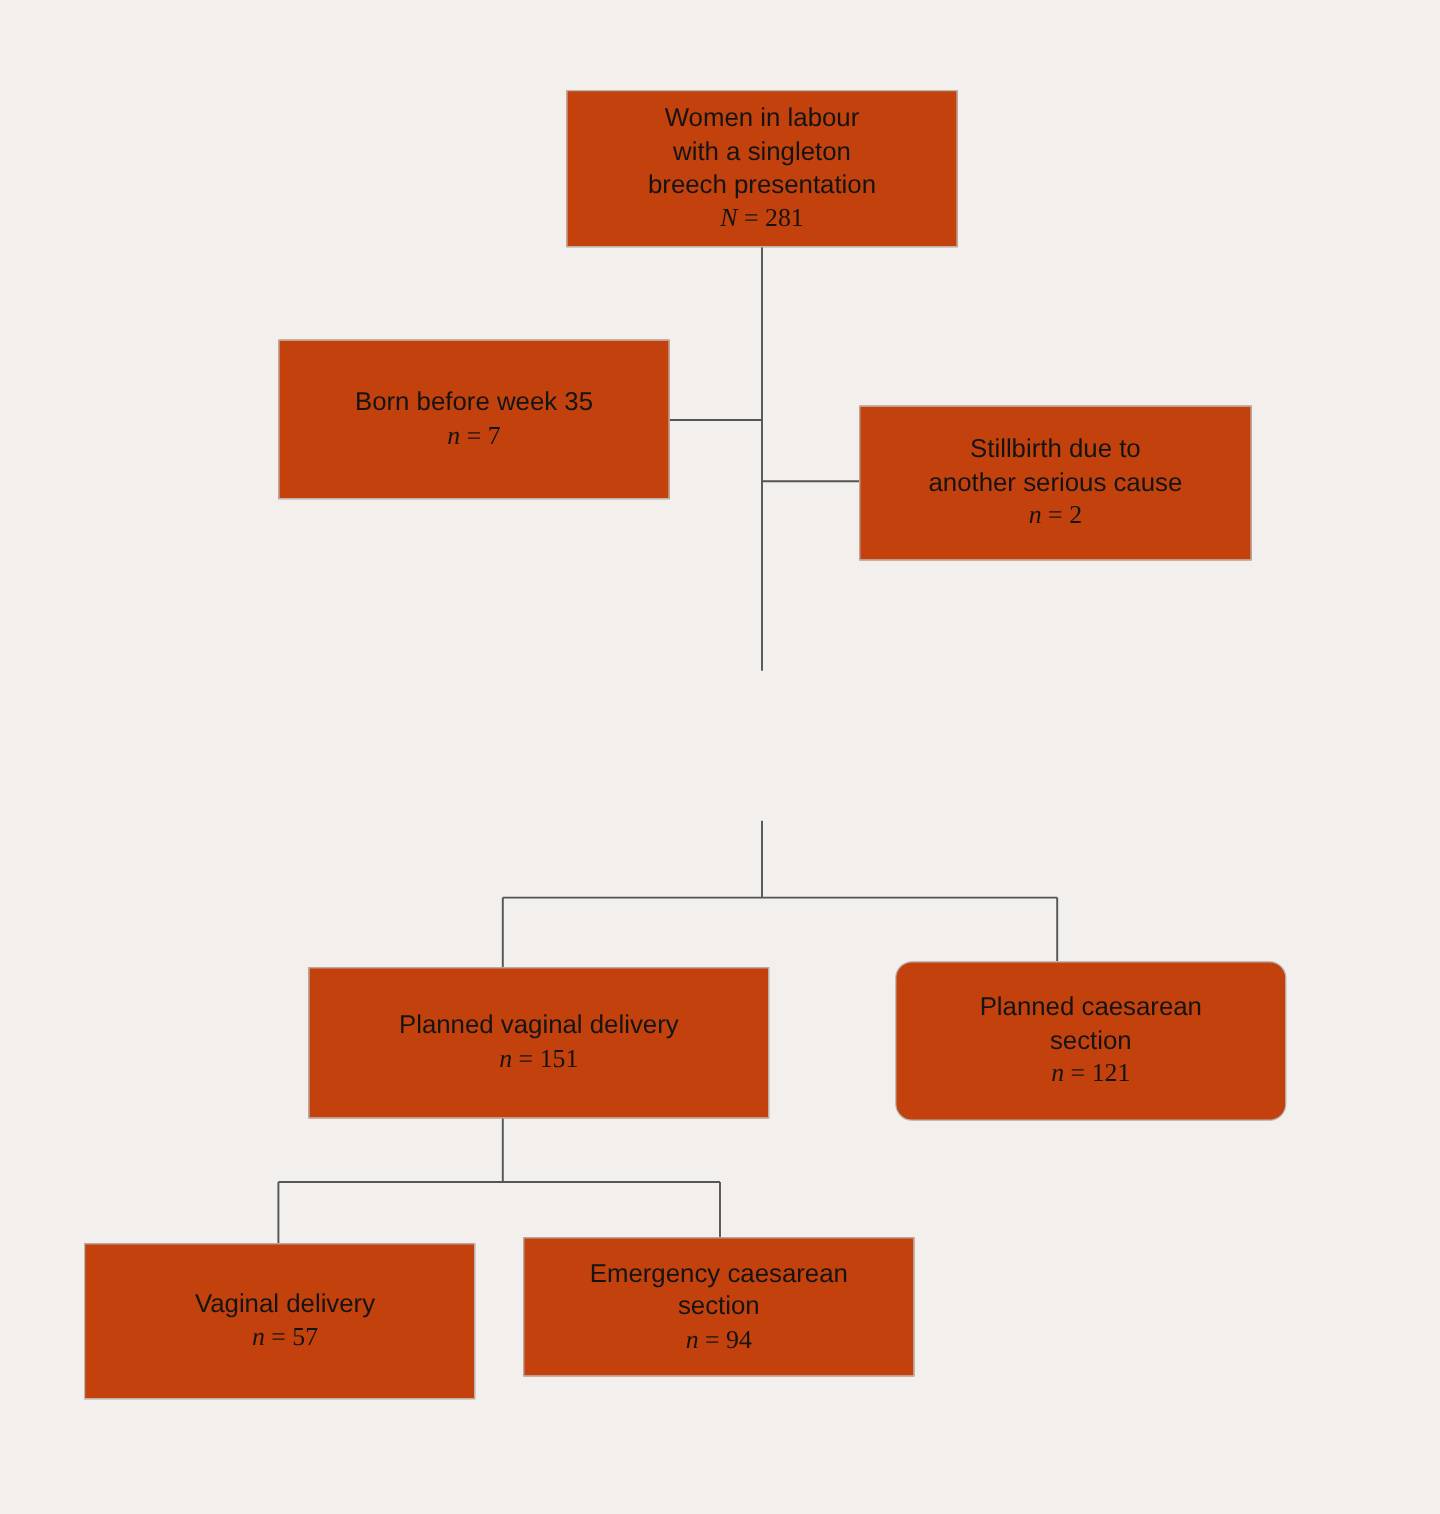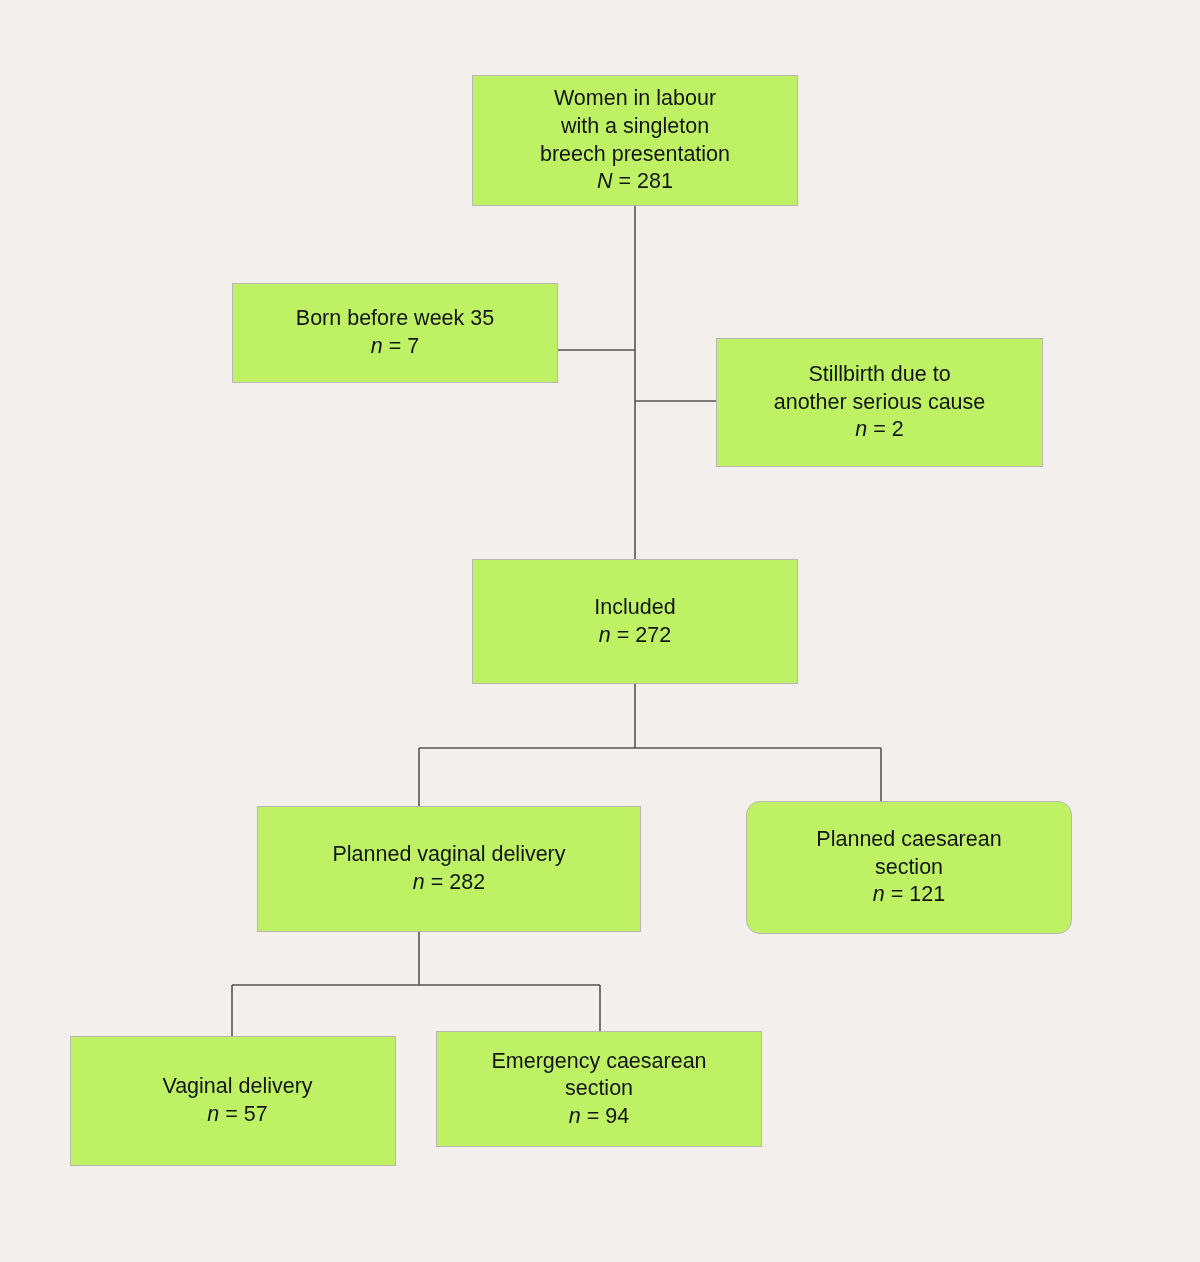--- a/index.html
+++ b/index.html
@@ -22,45 +22,46 @@
   svg.connectors {
     position: absolute;
     left: 0;
     top: 0;
     width: 1200px;
     height: 1262px;
     pointer-events: none;
   }
   .node {
     position: absolute;
-    background: #bef264;
+    background: #c2410c;
     border: 1px solid #b9b6b4;
     box-sizing: border-box;
     display: flex;
     flex-direction: column;
     align-items: center;
     justify-content: center;
     text-align: center;
     color: #141414;
     font-size: 21.5px;
     line-height: 1.28;
     padding: 4px 8px;
   }
   .node .title {
     white-space: pre-line;
   }
   .node .count {
     white-space: nowrap;
+    font-family: Liberation Serif, serif;
   }
   .node .count .sym {
     font-style: italic;
   }
   
   #node-source   { left: 472px; top:   75px; width: 326px; height: 131px; }
-  #node-excl-1   { left: 232px; top:  283px; width: 326px; height: 100px; }
+  #node-excl-1   { left: 232px; top:  283px; width: 326px; height: 133px; }
   #node-excl-2   { left: 716px; top:  338px; width: 327px; height: 129px; justify-content: center; }
   #node-included { left: 472px; top:  559px; width: 326px; height: 125px; }
   #node-arm-1    { left: 257px; top:  806px; width: 384px; height: 126px; }
   #node-arm-2    { left: 746px; top:  801px; width: 326px; height: 133px; border-radius: 14px; }
   #node-out-1    { left:  70px; top: 1036px; width: 326px; height: 130px; padding-left: 17px; }
   #node-out-2    { left: 436px; top: 1031px; width: 326px; height: 116px; }
 </style>
 </head>
 <body>
 
@@ -98,28 +99,24 @@
     <div class="title">Born before week 35</div>
     <div class="count"><span class="sym">n</span> = <span>7</span></div>
   </div>
 
   <div class="node" id="node-excl-2">
     <div class="title">Stillbirth due to
 another serious cause</div>
     <div class="count"><span class="sym">n</span> = <span>2</span></div>
   </div>
 
-  <div class="node" id="node-included">
-    <div class="title">Included</div>
-    <div class="count"><span class="sym">n</span> = <span>272</span></div>
-  </div>
 
   <div class="node" id="node-arm-1">
     <div class="title">Planned vaginal delivery</div>
-    <div class="count"><span class="sym">n</span> = <span>282</span></div>
+    <div class="count"><span class="sym">n</span> = <span>151</span></div>
   </div>
 
   <div class="node" id="node-arm-2">
     <div class="title">Planned caesarean
 section</div>
     <div class="count"><span class="sym">n</span> = <span>121</span></div>
   </div>
 
   <div class="node" id="node-out-1">
     <div class="title">Vaginal delivery</div>

